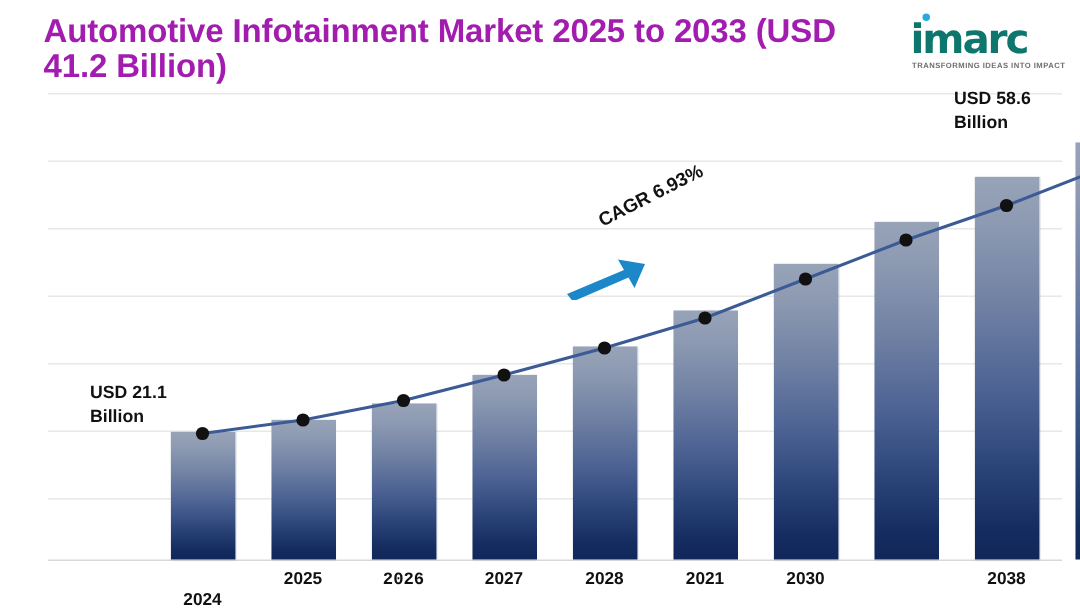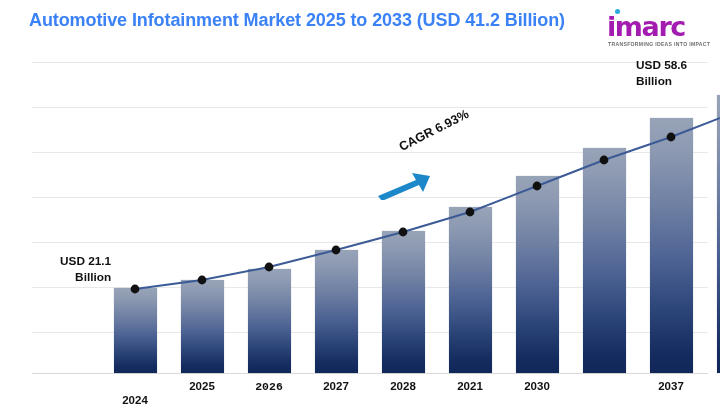--- a/index.html
+++ b/index.html
@@ -28,24 +28,24 @@
     position: absolute;
     left: 0; top: 0;
     width: 720px;
     height: 62px;
   }
   .chart-title {
     position: absolute;
     left: 29px;
     top: 9px;
     width: 560px;
-    font-size: 18px;
+    font-size: 22px;
     font-weight: bold;
     line-height: 23px;
-    color: #3b82f6;
+    color: #a21caf;
     letter-spacing: -0.1px;
   }
 
   .logo {
     position: absolute;
     right: 13px;
     top: 8px;
     width: 106px;
     height: 42px;
   }
@@ -58,21 +58,21 @@
     border-radius: 50%;
     background: #2aa9e0;
   }
   .logo-word {
     position: absolute;
     left: 6px;
     top: 4px;
     font-size: 27px;
     font-weight: bold;
     letter-spacing: -1.4px;
-    color: #a21caf;
+    color: #0f766e;
     font-family: "DejaVu Sans", sans-serif;
     line-height: 29px;
   }
   .logo-tag {
     position: absolute;
     left: 7px;
     top: 33px;
     font-size: 5.1px;
     font-weight: bold;
     letter-spacing: 0.32px;
@@ -143,21 +143,21 @@
     position: absolute;
     font-size: 11.8px;
     font-weight: bold;
     color: #111111;
     line-height: 15.5px;
     white-space: nowrap;
   }
   .callout-start {
     left: 28px;
     top: 192px;
-    text-align: right;
+    text-align: left;
   }
   .callout-end {
     left: 604px;
     top: -4px;
     text-align: left;
   }
 
   .cagr-label {
     position: absolute;
     left: 371px;
@@ -246,17 +246,17 @@
     </div>
 
     <div class="xlabel" style="left:73px;margin-top:14px;">2024</div>
     <div class="xlabel" style="left:140px;">2025</div>
     <div class="xlabel" style="left:207px;font-family:Liberation Mono, monospace;">2026</div>
     <div class="xlabel" style="left:274px;">2027</div>
     <div class="xlabel" style="left:341px;text-align:center;">2028</div>
     <div class="xlabel" style="left:408px;">2021</div>
     <div class="xlabel" style="left:475px;">2030</div>
     <div class="xlabel" style="left:542px;margin-top:24px;">2031</div>
-    <div class="xlabel" style="left:609px;">2037</div>
+    <div class="xlabel" style="left:609px;">2038</div>
     <div class="xlabel" style="left:676px;">2033</div>
 
   </div>
 </div>
 
 </body></html>

